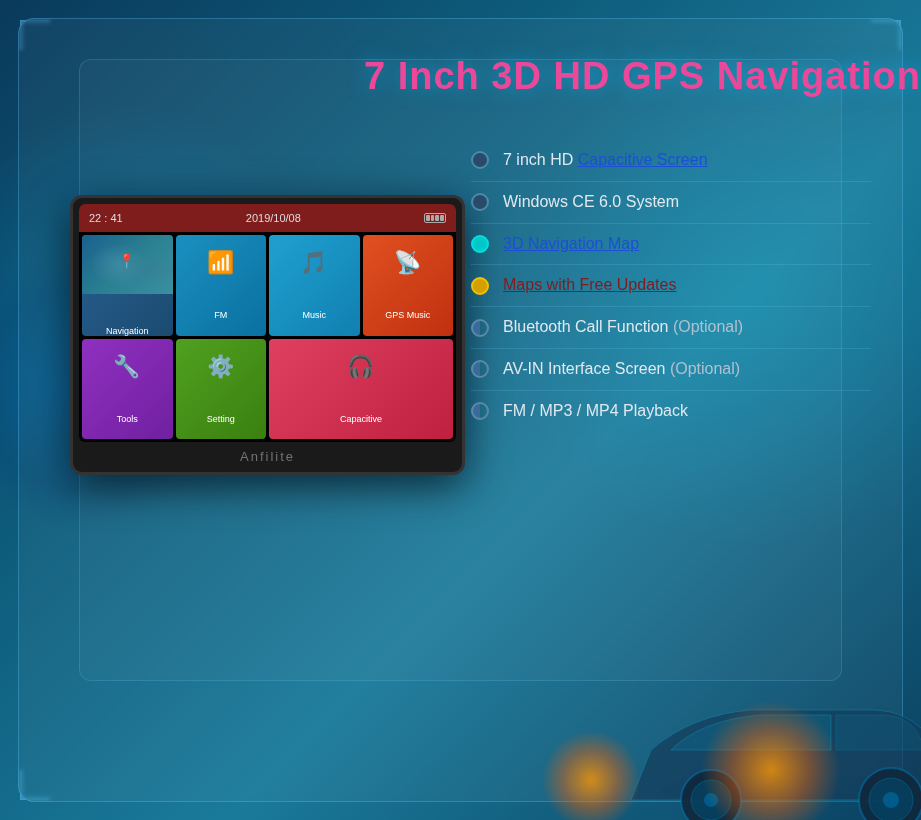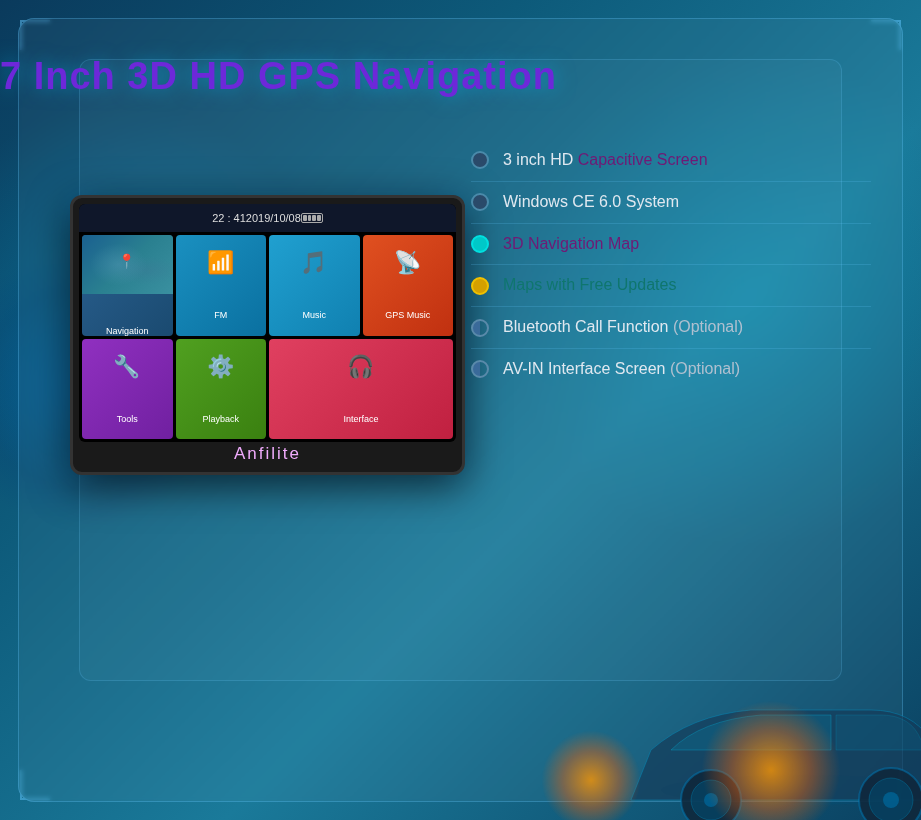--- a/index.html
+++ b/index.html
@@ -60,24 +60,24 @@
       border-radius: 12px;
       background: rgba(255,255,255,0.03);
     }
 
     
     .page-title {
       position: absolute;
       top: 55px;
       left: 0;
       right: 0;
-      text-align: left;
+      text-align: right;
       font-size: 38px;
       font-weight: bold;
-      color: #6d28d9;
+      color: #ec4899;
       letter-spacing: 1px;
       text-shadow: 0 0 20px rgba(0,200,255,0.5);
     }
 
     
     .device-area {
       position: absolute;
       left: 40px;
       top: 155px;
       width: 430px;
@@ -104,25 +104,25 @@
       left: 6px;
       right: 6px;
       bottom: 30px;
       background: #000;
       border-radius: 6px;
       overflow: hidden;
     }
 
     
     .status-bar {
-      background: #0f172a;
+      background: #7f1d1d;
       height: 28px;
       display: flex;
       align-items: center;
-      justify-content: center;
+      justify-content: space-between;
       padding: 0 10px;
       color: #ddd;
       font-size: 11px;
     }
 
     .battery-body {
       width: 22px;
       height: 10px;
       border: 1.5px solid #aaa;
       border-radius: 2px;
@@ -238,22 +238,22 @@
       color: #ff4444;
     }
 
     
     .device-brand {
       position: absolute;
       bottom: 8px;
       left: 0;
       right: 0;
       text-align: center;
-      color: #f0abfc;
-      font-size: 17px;
+      color: #737373;
+      font-size: 13px;
       letter-spacing: 2px;
     }
 
     
     .features-list {
       position: absolute;
       right: 50px;
       top: 140px;
       width: 400px;
     }
@@ -300,25 +300,27 @@
       border: 2px solid #5a8aaa;
     }
 
     .feature-text {
       font-size: 16px;
       color: #e0e8f0;
       line-height: 1.3;
     }
 
     .feature-text .highlight-teal {
-      color: #701a75;
+      color: #1d4ed8;
+      text-decoration: underline;
     }
 
     .feature-text .highlight-gold {
-      color: #0f766e;
+      color: #7f1d1d;
+      text-decoration: underline;
     }
 
     .feature-text .highlight-optional {
       color: #b0c0d0;
       font-size: 16px;
     }
 
     
     .car-area {
       position: absolute;
@@ -444,40 +446,40 @@
           <span class="app-label">GPS Music</span>
         </div>
 
         <div class="app-cell tools">
           <span class="app-icon">🔧</span>
           <span class="app-label">Tools</span>
         </div>
 
         <div class="app-cell setting">
           <span class="app-icon">⚙️</span>
-          <span class="app-label">Playback</span>
+          <span class="app-label">Setting</span>
         </div>
 
         <div class="app-cell multimedia" style="grid-column: 3 / span 2;">
           <span class="app-icon">🎧</span>
-          <span class="app-label">Interface</span>
+          <span class="app-label">Capacitive</span>
         </div>
       </div>
     </div>
 
     <div class="device-brand">Anfilite</div>
   </div>
 </div>
 
 <div class="features-list">
 
   <div class="feature-item">
     <div class="feature-bullet filled-dark"></div>
     <div class="feature-text">
-      <span>3 inch HD </span><span class="highlight-teal">Capacitive Screen</span>
+      <span>7 inch HD </span><span class="highlight-teal">Capacitive Screen</span>
     </div>
   </div>
 
 
   <div class="feature-item">
     <div class="feature-bullet filled-dark"></div>
     <div class="feature-text">
       <span>Windows CE 6.0 System</span>
     </div>
   </div>
@@ -503,20 +505,26 @@
     </div>
   </div>
 
   <div class="feature-item">
     <div class="feature-bullet half"></div>
     <div class="feature-text">
       <span>AV-IN Interface Screen </span><span class="highlight-optional">(Optional)</span>
     </div>
   </div>
 
+  <div class="feature-item">
+    <div class="feature-bullet half"></div>
+    <div class="feature-text">
+      <span>FM / MP3 / MP4 Playback</span>
+    </div>
+  </div>
 </div>
 
 <div class="car-area">
 
   <svg class="car-silhouette" viewBox="0 0 500 200" xmlns="http://www.w3.org/2000/svg">
 
     <ellipse cx="350" cy="150" rx="140" ry="15" fill="rgba(0,80,120,0.3)"></ellipse>
     <path d="M 180 160 L 200 110 Q 240 75 300 70 L 420 70 Q 460 70 480 100 L 500 130 L 500 160 Z" fill="rgba(20,60,90,0.7)" stroke="rgba(0,150,200,0.4)" stroke-width="1"></path>
 
     <path d="M 220 110 Q 250 80 310 75 L 380 75 L 380 110 Z" fill="rgba(0,180,220,0.15)" stroke="rgba(0,180,220,0.3)" stroke-width="1"></path>

